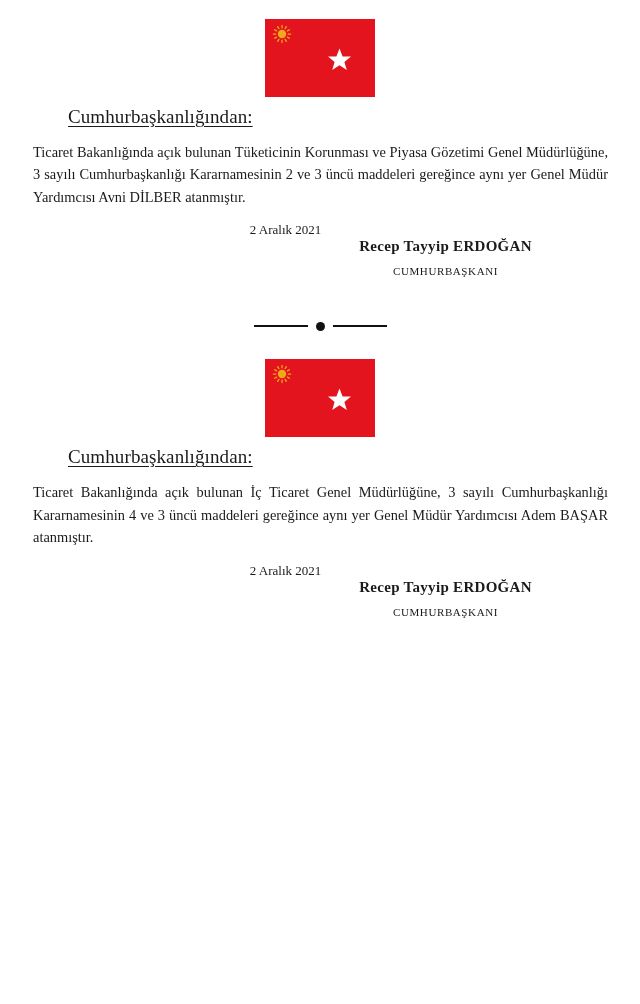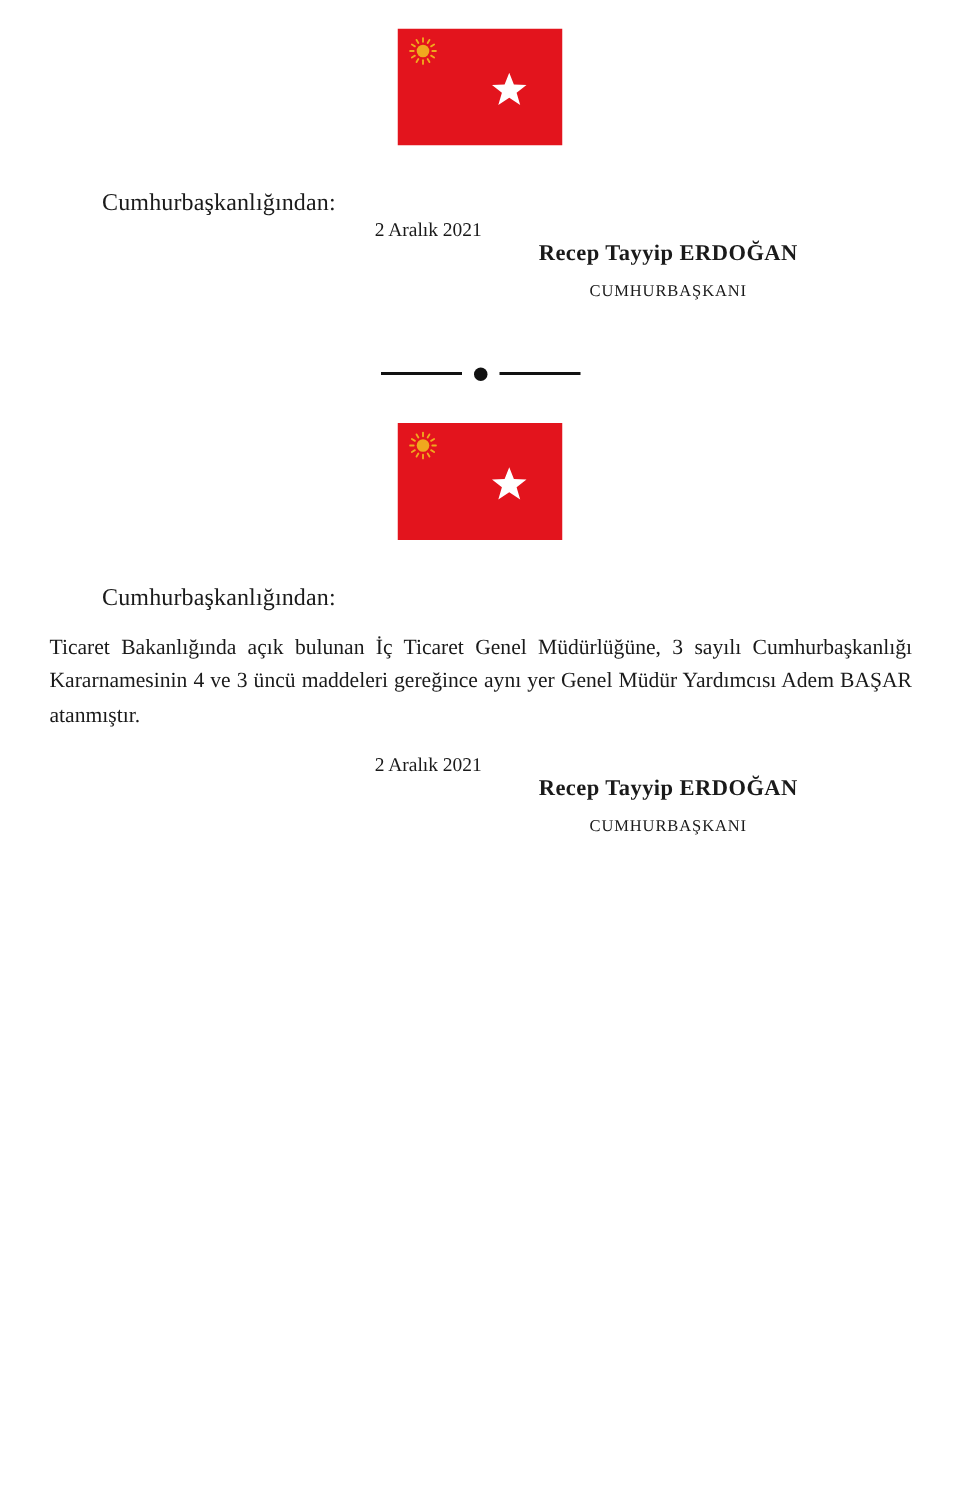--- a/index.html
+++ b/index.html
@@ -39,26 +39,26 @@
   .decree {
     padding: 0 32px 0 33px;
     box-sizing: border-box;
   }
 
   .header-line {
     margin-top: 9px;
     padding-left: 35px;
   }
   .header-title {
-    font-size: 16px;
+    font-size: 19px;
     letter-spacing: 0.1px;
+    text-decoration: underline;
     text-underline-offset: 2.5px;
     display: inline-block;
     white-space: nowrap;
-    margin-top: 21px;
   }
   .karar-line {
     padding-left: 37px;
     margin-top: 5px;
   }
   .karar-text {
     font-size: 14.5px;
     font-weight: bold;
     letter-spacing: 0.2px;
     display: inline-block;
@@ -150,20 +150,21 @@
       </g>
       <path d="M 44 39 m 0 -20 a 20 20 0 1 0 0 40 a 15.6 15.6 0 1 1 0 -40 z" fill="#ffffff"></path>
       <polygon fill="#ffffff" points="74.5,29.5 77.6,37.4 86,37.6 79.4,42.9 81.8,51 74.5,46.2 67.2,51 69.6,42.9 63,37.6 71.4,37.4"></polygon>
     </svg>
   </div>
 
   <div class="decree">
     <div class="header-line">
       <span class="header-title">Cumhurbaşkanlığından:</span>
     </div>
+    <p class="body-text">Ticaret Bakanlığında açık bulunan Tüketicinin Korunması ve Piyasa Gözetimi Genel Müdürlüğüne, 3 sayılı Cumhurbaşkanlığı Kararnamesinin 2 ve 3 üncü maddeleri gereğince aynı yer Genel Müdür Yardımcısı Avni DİLBER atanmıştır.</p>
     <div class="date-line">2 Aralık 2021</div>
     <div class="sign-block">
       <div class="sign-name">Recep Tayyip ERDOĞAN</div>
       <div class="sign-title">CUMHURBAŞKANI</div>
     </div>
   </div>
 
   <div class="divider">
     <span class="rule"></span>
     <span class="dot"></span>

